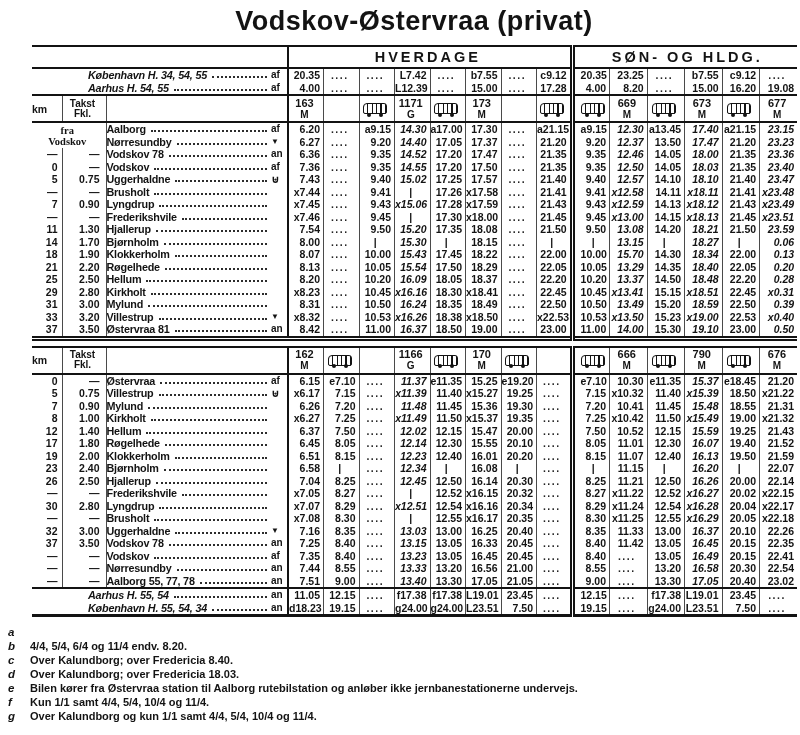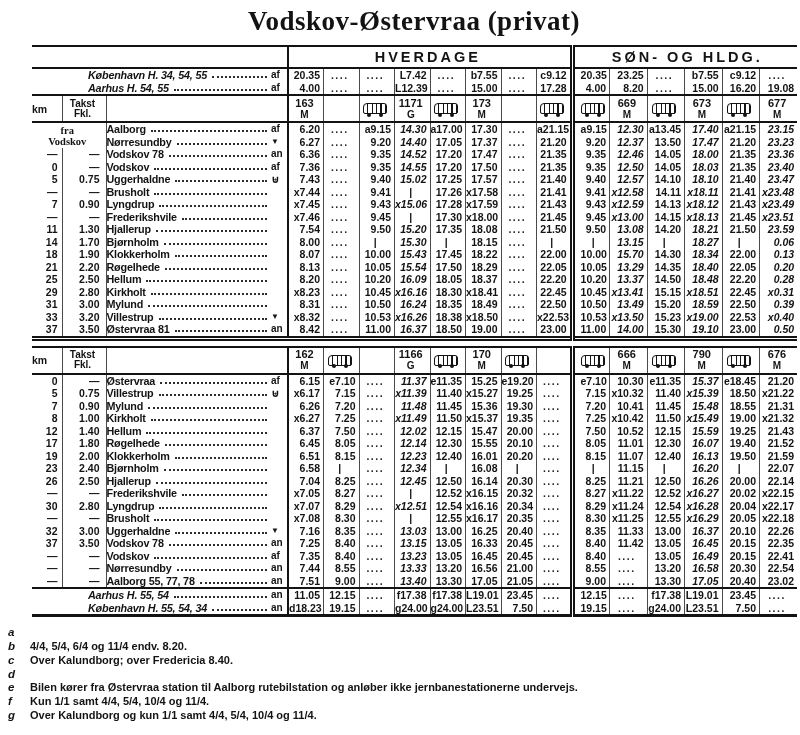--- a/index.html
+++ b/index.html
@@ -1,18 +1,18 @@
 <!DOCTYPE html>
 <html><head>
 <meta charset="utf-8">
 <style>
   html,body{margin:0;padding:0;background:#fff;color:#131313;
     font-family:"Liberation Sans","DejaVu Sans",sans-serif;}
   .page{width:800px;height:735px;box-sizing:border-box;padding:4px 4px 0 32px;overflow:hidden;}
-  h1{margin:2px 0 8px 0;text-align:center;font-size:27px;font-weight:bold;letter-spacing:.5px;font-family:Liberation Serif, serif;}
+  h1{margin:2px 0 8px 0;text-align:center;font-size:27px;font-weight:bold;letter-spacing:.5px;}
   table{border-collapse:collapse;table-layout:fixed;width:764px;}
   #t1{border-top:2px solid #131313;border-bottom:5px double #131313;}
   #t2{border-top:2px solid #131313;border-bottom:3px solid #131313;margin-top:5px;}
   td{font-size:10.5px;font-weight:bold;padding:0 3px 0 0;height:12.5px;line-height:12px;
      vertical-align:middle;white-space:nowrap;overflow:hidden;}
   tr.bandrow td{height:20px;}
   td.band{font-size:14.5px;letter-spacing:3px;text-align:center;border-bottom:2px solid #131313;}
   td.bandblank{border-bottom:2px solid #131313;}
   tr.headrow td{height:25px;border-bottom:2px solid #131313;border-top:2px solid #131313;}
   #t2 tr.headrow td{border-top:none;}
@@ -1114,20 +1114,21 @@
       <div class="fnote">
         <span class="fl">b</span>
         <span class="ft">4/4, 5/4, 6/4 og 11/4 endv. 8.20.</span>
       </div>
       <div class="fnote">
         <span class="fl">c</span>
         <span class="ft">Over Kalundborg; over Fredericia 8.40.</span>
       </div>
       <div class="fnote">
         <span class="fl">d</span>
+        <span class="ft">Over Kalundborg; over Fredericia 18.03.</span>
       </div>
       <div class="fnote">
         <span class="fl">e</span>
         <span class="ft">Bilen kører fra Østervraa station til Aalborg rutebilstation og anløber ikke jernbanestationerne undervejs.</span>
       </div>
       <div class="fnote">
         <span class="fl">f</span>
         <span class="ft">Kun 1/1 samt 4/4, 5/4, 10/4 og 11/4.</span>
       </div>
       <div class="fnote">

